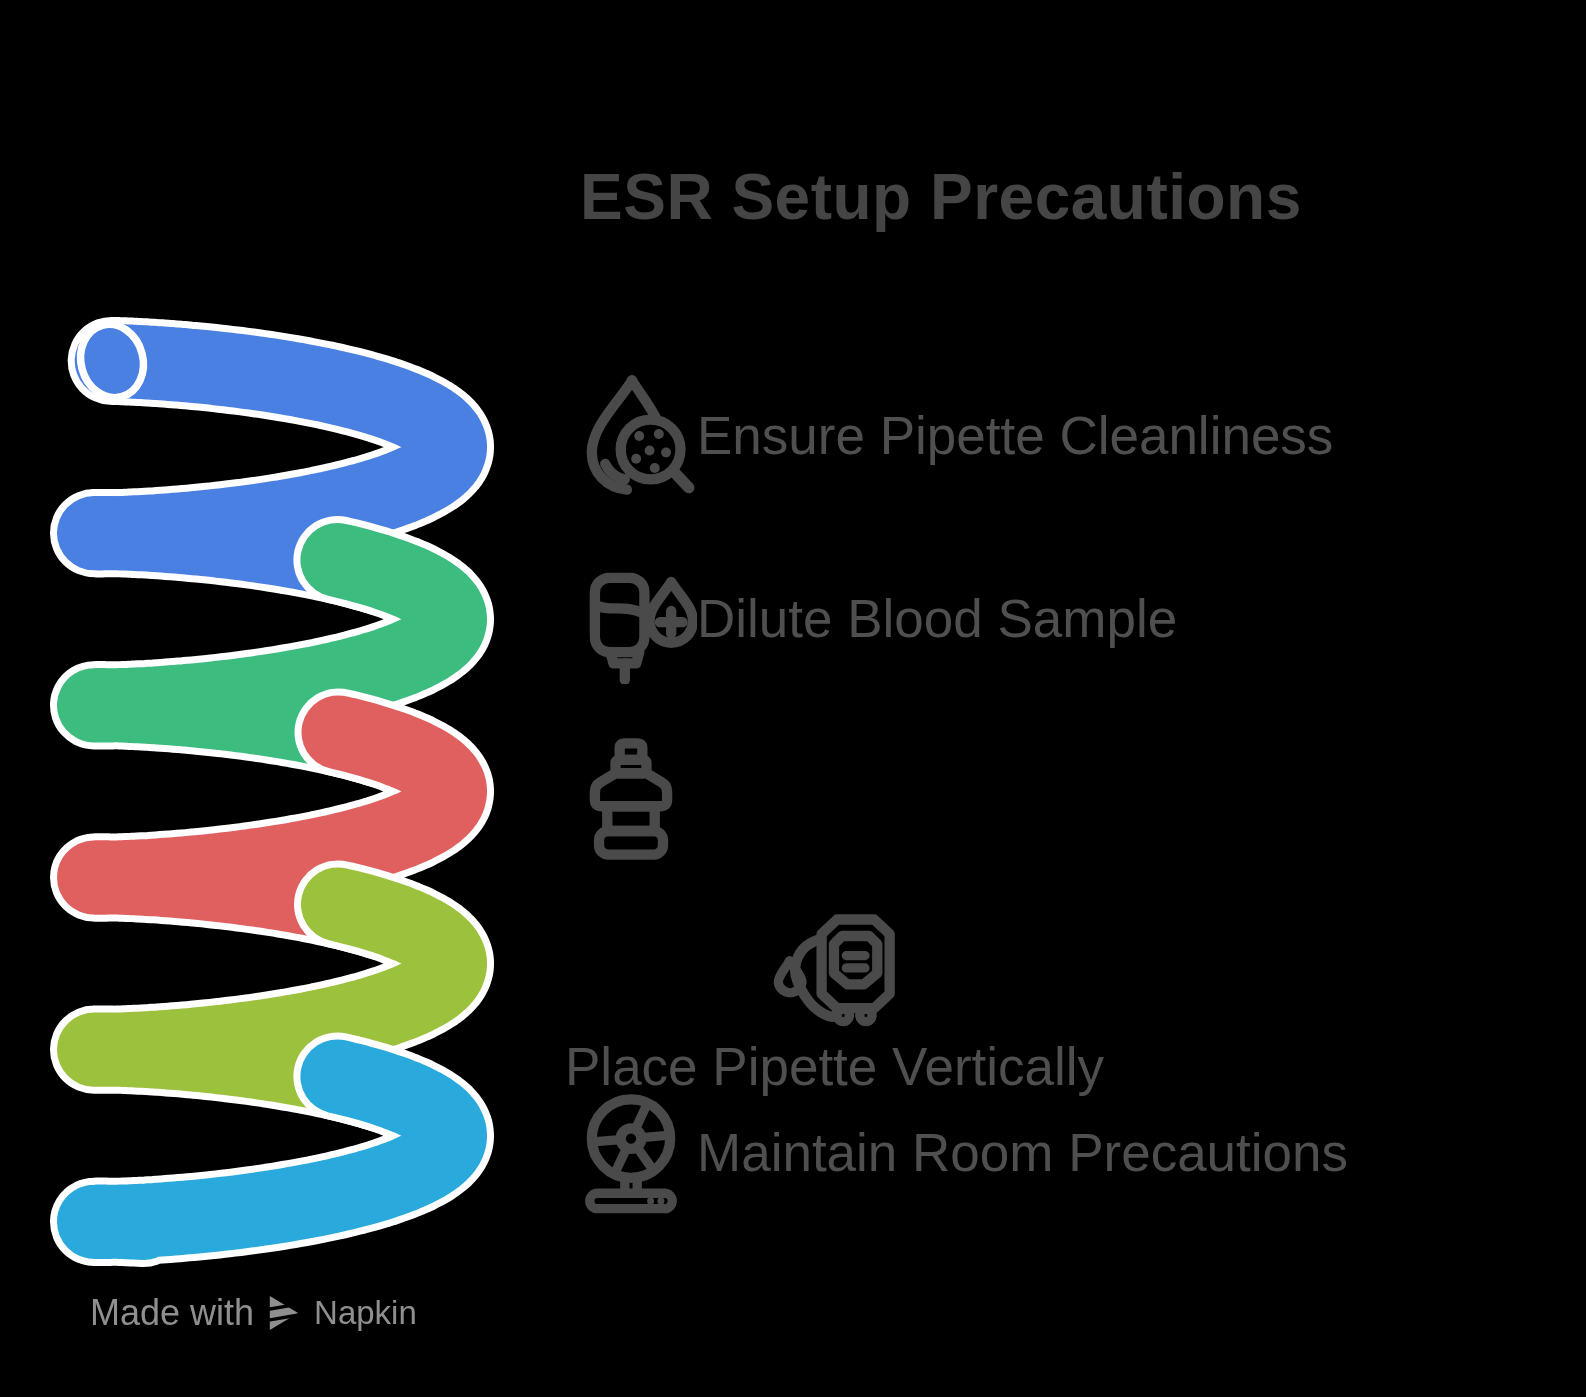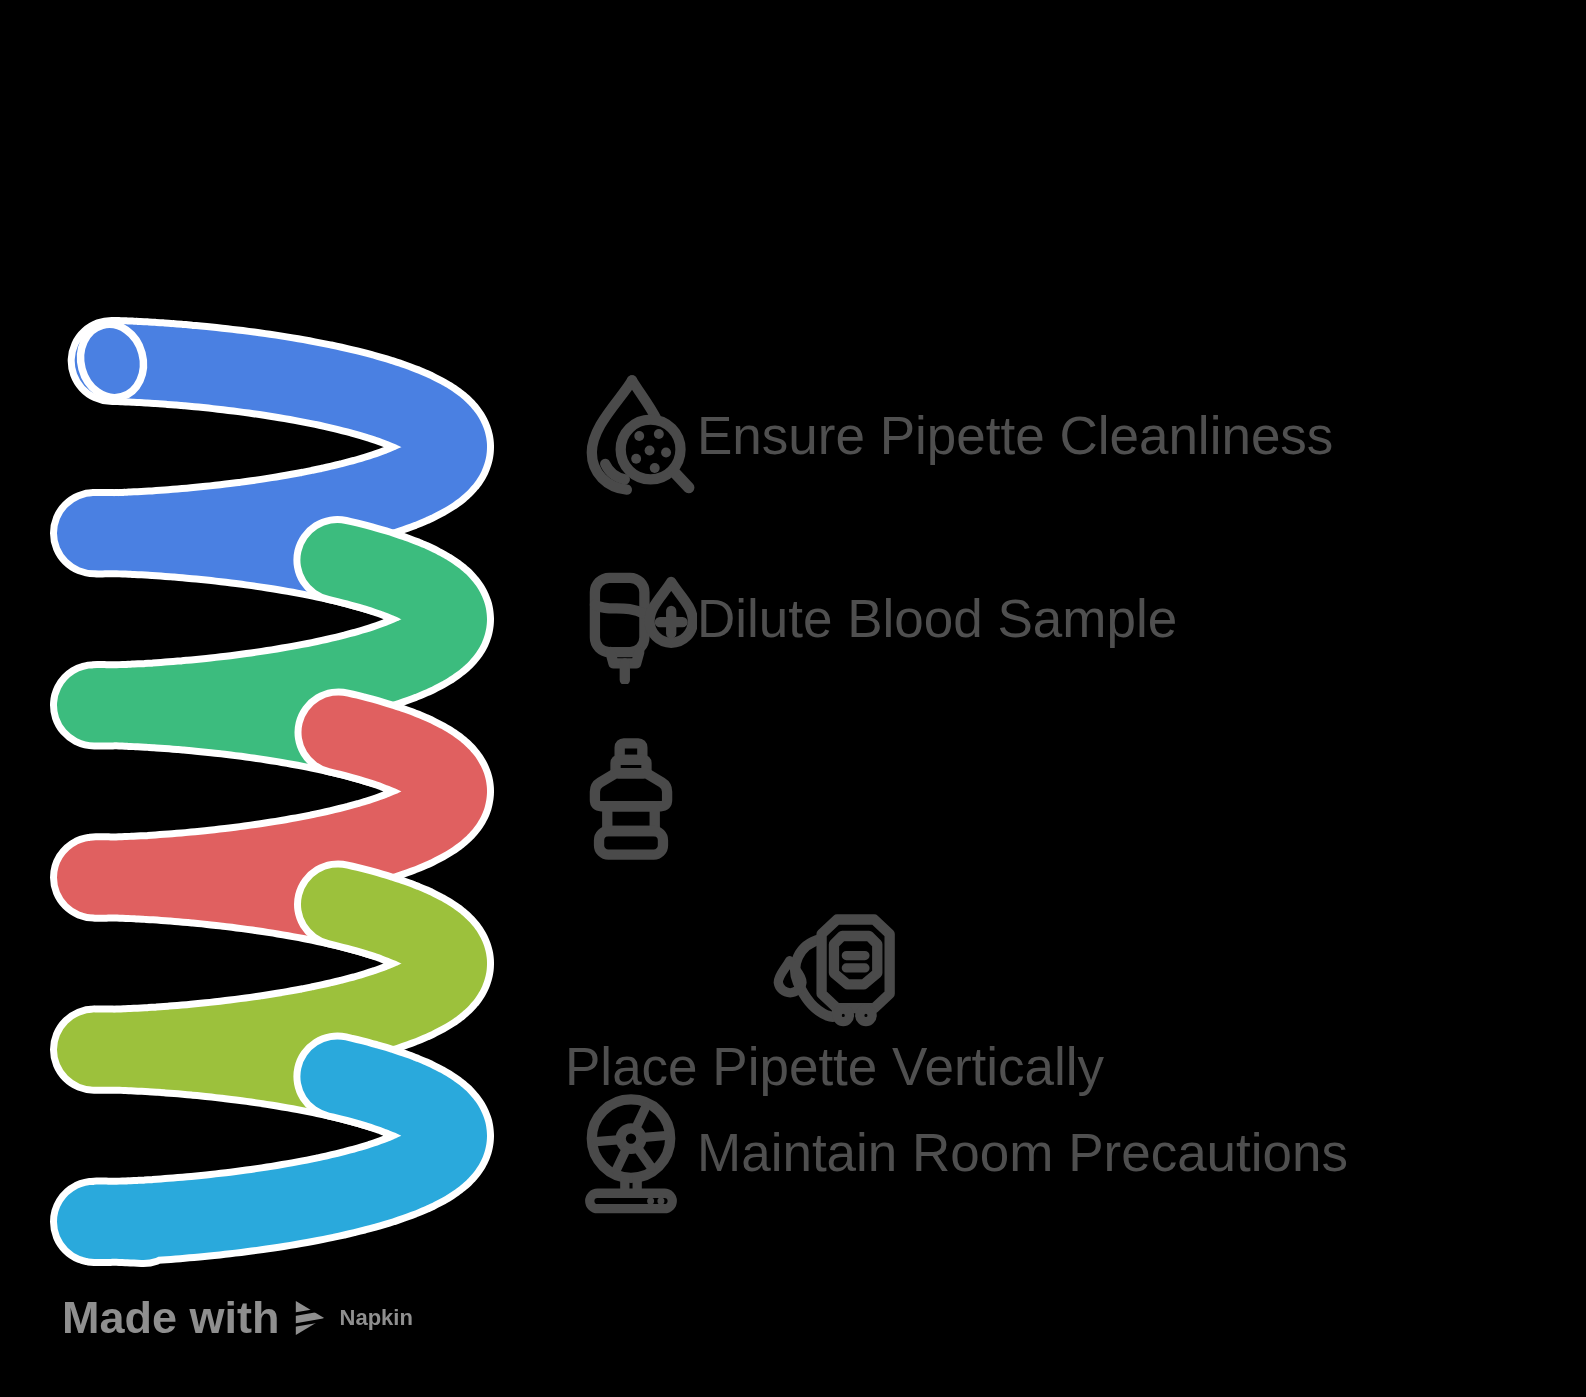--- a/index.html
+++ b/index.html
@@ -29,22 +29,22 @@
   .row-label{
     font-size:53px;font-weight:400;
     color:var(--label,#4F4F4F);
     white-space:nowrap;
   }
   .footer{
     position:absolute;left:62px;top:1292px;
     display:flex;align-items:center;gap:13px;
     color:var(--footer,#8F8F8F);
   }
-  .footer .made-with{font-size:45px;font-weight:700;}
-  .footer .brand{font-size:22px;font-weight:700;}
+  .footer .made-with{font-size:36px;font-weight:400;margin-left:28px;}
+  .footer .brand{font-size:33px;font-weight:400;}
   .footer .logo{width:34px;height:38px;}
 </style>
 </head>
 <body>
 
 <div class="canvas">
 
   <svg id="spiral-svg" width="1586" height="1397" viewBox="0 0 1586 1397" aria-hidden="true">
       <polyline points="111.7,360.9 114.1,361.0 116.7,361.1 119.3,361.1 122.1,361.2 125.1,361.3 128.2,361.5 131.4,361.6 134.7,361.8 138.2,361.9 141.8,362.1 145.5,362.3 149.3,362.6 153.2,362.8 157.2,363.1 161.4,363.3 165.6,363.6 169.9,364.0 174.3,364.3 178.8,364.7 183.4,365.0 188.1,365.5 192.9,365.9 197.7,366.3 202.6,366.8 207.5,367.3 212.5,367.8 217.6,368.4 222.7,369.0 227.8,369.6 233.0,370.2 238.2,370.8 243.5,371.5 248.8,372.2 254.1,372.9 259.4,373.7 264.7,374.4 270.1,375.2 275.4,376.1 280.8,376.9 286.1,377.8 291.4,378.7 296.7,379.6 302.0,380.6 307.2,381.6 312.4,382.6 317.6,383.6 322.8,384.6 327.9,385.7 332.9,386.8 337.9,388.0 342.8,389.1 347.7,390.3 352.5,391.5 357.2,392.7 361.9,393.9 366.4,395.2 370.9,396.5 375.3,397.8 379.6,399.1 383.8,400.5 387.9,401.8 391.9,403.2 395.8,404.6 399.6,406.1 403.3,407.5 406.8,409.0 410.2,410.4 413.5,411.9 416.7,413.5 419.7,415.0 422.7,416.5 425.4,418.1 428.1,419.6 430.6,421.2 432.9,422.8 435.1,424.4 437.2,426.0 439.1,427.6 440.9,429.3 442.5,430.9 443.9,432.5 445.2,434.2 446.4,435.8 447.4,437.5 448.2,439.2 448.9,440.8 449.4,442.5 449.8,444.2 450.0,445.9 450.0,447.5 449.9,449.2 449.6,450.9 449.1,452.6 448.5,454.2 447.8,455.9 446.9,457.6 445.8,459.2 444.5,460.9 443.1,462.5 441.6,464.2 439.9,465.8 438.1,467.4 436.1,469.1 433.9,470.7 431.6,472.3 429.2,473.8 426.6,475.4 423.9,477.0 421.0,478.5 418.1,480.0 414.9,481.6 411.7,483.1 408.3,484.5 404.8,486.0 401.2,487.5 397.5,488.9 393.6,490.3 389.7,491.7 385.6,493.1 381.5,494.4 377.2,495.8 372.9,497.1 368.4,498.4 363.9,499.7 359.3,500.9 354.6,502.1 349.8,503.4 345.0,504.5 340.1,505.7 335.1,506.8 330.1,508.0 325.0,509.0 319.9,510.1 314.7,511.1 309.5,512.2 304.3,513.1 299.0,514.1 293.7,515.1 288.4,516.0 283.1,516.9 277.8,517.7 272.4,518.6 267.1,519.4 261.8,520.2 256.4,520.9 251.1,521.6 245.8,522.4 240.6,523.0 235.3,523.7 230.1,524.3 224.9,524.9 219.8,525.5 214.7,526.1 209.7,526.6 204.7,527.1 199.8,527.6 195.0,528.1 190.2,528.5 185.5,528.9 180.8,529.3 176.3,529.7 171.8,530.1 167.5,530.4 163.2,530.7 159.0,531.0 154.9,531.3 151.0,531.5 147.1,531.7 143.4,531.9 139.7,532.1 136.2,532.3 132.8,532.5 129.6,532.6 126.4,532.8 123.4,532.9 120.5,533.0 117.8,533.1 115.2,533.1 112.8,533.2 110.4,533.3 108.3,533.3 106.3,533.3 104.4,533.3 102.7,533.4 101.1,533.4 99.7,533.4 98.4,533.4 97.3,533.3 96.4,533.3 95.6,533.3 94.9,533.3 94.5,533.2 94.2,533.2 94.0,533.2 94.0,533.1 94.2,533.1 94.5,533.1 95.0,533.0 95.7,533.0 96.5,533.0 97.4,533.0 98.6,533.0 99.8,533.0 101.3,533.0 102.9,533.0 104.6,533.0 106.5,533.0 108.5,533.0 110.7,533.1 113.0,533.1 115.5,533.2 118.1,533.3 120.9,533.4 123.8,533.5 126.8,533.6 130.0,533.7 133.2,533.9 136.6,534.0 140.2,534.2 143.8,534.4 147.6,534.6 151.5,534.8 155.4,535.1 159.5,535.4 163.7,535.7 168.0,536.0 172.4,536.3 176.8,536.7 181.4,537.0 186.0,537.4 190.8,537.9 195.5,538.3 200.4,538.8 205.3,539.3 210.3,539.8 215.3,540.3 220.4,540.9 225.6,541.5 230.7,542.1 235.9,542.7 241.2,543.4 246.5,544.0 251.8,544.8 257.1,545.5 262.4,546.3 267.7,547.1 273.1,547.9 278.4,548.7 283.7,549.6 289.1,550.5 294.4,551.4 299.7,552.3 304.9,553.3 310.2,554.3 315.4,555.3 320.5,556.3 325.6,557.4 330.7,558.5 335.7,559.6 340.7,560.8 345.6,561.9 350.4,563.1 355.1,564.3 359.8,565.5 364.4,566.8 369.0,568.1 373.4,569.4 377.7,570.7 382.0,572.0" fill="none" stroke="#FFFFFF" stroke-width="88" stroke-linecap="round" stroke-linejoin="round"></polyline>
       <polyline points="111.7,360.9 114.1,361.0 116.7,361.1 119.3,361.1 122.1,361.2 125.1,361.3 128.2,361.5 131.4,361.6 134.7,361.8 138.2,361.9 141.8,362.1 145.5,362.3 149.3,362.6 153.2,362.8 157.2,363.1 161.4,363.3 165.6,363.6 169.9,364.0 174.3,364.3 178.8,364.7 183.4,365.0 188.1,365.5 192.9,365.9 197.7,366.3 202.6,366.8 207.5,367.3 212.5,367.8 217.6,368.4 222.7,369.0 227.8,369.6 233.0,370.2 238.2,370.8 243.5,371.5 248.8,372.2 254.1,372.9 259.4,373.7 264.7,374.4 270.1,375.2 275.4,376.1 280.8,376.9 286.1,377.8 291.4,378.7 296.7,379.6 302.0,380.6 307.2,381.6 312.4,382.6 317.6,383.6 322.8,384.6 327.9,385.7 332.9,386.8 337.9,388.0 342.8,389.1 347.7,390.3 352.5,391.5 357.2,392.7 361.9,393.9 366.4,395.2 370.9,396.5 375.3,397.8 379.6,399.1 383.8,400.5 387.9,401.8 391.9,403.2 395.8,404.6 399.6,406.1 403.3,407.5 406.8,409.0 410.2,410.4 413.5,411.9 416.7,413.5 419.7,415.0 422.7,416.5 425.4,418.1 428.1,419.6 430.6,421.2 432.9,422.8 435.1,424.4 437.2,426.0 439.1,427.6 440.9,429.3 442.5,430.9 443.9,432.5 445.2,434.2 446.4,435.8 447.4,437.5 448.2,439.2 448.9,440.8 449.4,442.5 449.8,444.2 450.0,445.9 450.0,447.5 449.9,449.2 449.6,450.9 449.1,452.6 448.5,454.2 447.8,455.9 446.9,457.6 445.8,459.2 444.5,460.9 443.1,462.5 441.6,464.2 439.9,465.8 438.1,467.4 436.1,469.1 433.9,470.7 431.6,472.3 429.2,473.8 426.6,475.4 423.9,477.0 421.0,478.5 418.1,480.0 414.9,481.6 411.7,483.1 408.3,484.5 404.8,486.0 401.2,487.5 397.5,488.9 393.6,490.3 389.7,491.7 385.6,493.1 381.5,494.4 377.2,495.8 372.9,497.1 368.4,498.4 363.9,499.7 359.3,500.9 354.6,502.1 349.8,503.4 345.0,504.5 340.1,505.7 335.1,506.8 330.1,508.0 325.0,509.0 319.9,510.1 314.7,511.1 309.5,512.2 304.3,513.1 299.0,514.1 293.7,515.1 288.4,516.0 283.1,516.9 277.8,517.7 272.4,518.6 267.1,519.4 261.8,520.2 256.4,520.9 251.1,521.6 245.8,522.4 240.6,523.0 235.3,523.7 230.1,524.3 224.9,524.9 219.8,525.5 214.7,526.1 209.7,526.6 204.7,527.1 199.8,527.6 195.0,528.1 190.2,528.5 185.5,528.9 180.8,529.3 176.3,529.7 171.8,530.1 167.5,530.4 163.2,530.7 159.0,531.0 154.9,531.3 151.0,531.5 147.1,531.7 143.4,531.9 139.7,532.1 136.2,532.3 132.8,532.5 129.6,532.6 126.4,532.8 123.4,532.9 120.5,533.0 117.8,533.1 115.2,533.1 112.8,533.2 110.4,533.3 108.3,533.3 106.3,533.3 104.4,533.3 102.7,533.4 101.1,533.4 99.7,533.4 98.4,533.4 97.3,533.3 96.4,533.3 95.6,533.3 94.9,533.3 94.5,533.2 94.2,533.2 94.0,533.2 94.0,533.1 94.2,533.1 94.5,533.1 95.0,533.0 95.7,533.0 96.5,533.0 97.4,533.0 98.6,533.0 99.8,533.0 101.3,533.0 102.9,533.0 104.6,533.0 106.5,533.0 108.5,533.0 110.7,533.1 113.0,533.1 115.5,533.2 118.1,533.3 120.9,533.4 123.8,533.5 126.8,533.6 130.0,533.7 133.2,533.9 136.6,534.0 140.2,534.2 143.8,534.4 147.6,534.6 151.5,534.8 155.4,535.1 159.5,535.4 163.7,535.7 168.0,536.0 172.4,536.3 176.8,536.7 181.4,537.0 186.0,537.4 190.8,537.9 195.5,538.3 200.4,538.8 205.3,539.3 210.3,539.8 215.3,540.3 220.4,540.9 225.6,541.5 230.7,542.1 235.9,542.7 241.2,543.4 246.5,544.0 251.8,544.8 257.1,545.5 262.4,546.3 267.7,547.1 273.1,547.9 278.4,548.7 283.7,549.6 289.1,550.5 294.4,551.4 299.7,552.3 304.9,553.3 310.2,554.3 315.4,555.3 320.5,556.3 325.6,557.4 330.7,558.5 335.7,559.6 340.7,560.8 345.6,561.9 350.4,563.1 355.1,564.3 359.8,565.5 364.4,566.8 369.0,568.1 373.4,569.4 377.7,570.7 382.0,572.0" fill="none" stroke="#4A80E2" stroke-width="74" stroke-linecap="round" stroke-linejoin="round"></polyline>
@@ -52,20 +52,21 @@
       <polyline points="337.4,560.0 342.3,561.1 347.2,562.3 352.0,563.5 356.7,564.7 361.4,566.0 365.9,567.2 370.4,568.5 374.8,569.8 379.2,571.1 383.4,572.5 387.5,573.9 391.5,575.2 395.4,576.6 399.2,578.1 402.9,579.5 406.4,581.0 409.9,582.4 413.2,583.9 416.4,585.4 419.4,587.0 422.4,588.5 425.1,590.1 427.8,591.6 430.3,593.2 432.7,594.8 434.9,596.4 437.0,598.0 438.9,599.6 440.7,601.2 442.3,602.9 443.8,604.5 445.1,606.2 446.3,607.8 447.3,609.5 448.1,611.2 448.8,612.8 449.4,614.5 449.7,616.2 449.9,617.9 450.0,619.5 449.9,621.2 449.6,622.9 449.2,624.6 448.6,626.2 447.9,627.9 447.0,629.6 445.9,631.2 444.7,632.9 443.3,634.5 441.8,636.2 440.1,637.8 438.3,639.4 436.3,641.0 434.1,642.6 431.9,644.2 429.5,645.8 426.9,647.4 424.2,649.0 421.4,650.5 418.4,652.0 415.3,653.6 412.0,655.1 408.7,656.5 405.2,658.0 401.6,659.5 397.9,660.9 394.1,662.3 390.1,663.7 386.1,665.1 381.9,666.5 377.7,667.8 373.3,669.1 368.9,670.4 364.4,671.7 359.8,672.9 355.1,674.2 350.3,675.4 345.5,676.6 340.6,677.7 335.6,678.9 330.6,680.0 325.5,681.1 320.4,682.2 315.3,683.2 310.1,684.2 304.8,685.2 299.6,686.2 294.3,687.1 289.0,688.0 283.7,688.9 278.3,689.8 273.0,690.6 267.7,691.4 262.3,692.2 257.0,693.0 251.7,693.7 246.4,694.4 241.1,695.1 235.9,695.8 230.7,696.4 225.5,697.0 220.3,697.6 215.3,698.2 210.2,698.7 205.2,699.2 200.3,699.7 195.5,700.2 190.7,700.6 186.0,701.1 181.3,701.4 176.8,701.8 172.3,702.2 167.9,702.5 163.7,702.8 159.5,703.1 155.4,703.4 151.4,703.6 147.5,703.9 143.8,704.1 140.1,704.3 136.6,704.5 133.2,704.6 129.9,704.8 126.8,704.9 123.7,705.0 120.8,705.1 118.1,705.2 115.5,705.3 113.0,705.4 110.7,705.4 108.5,705.4 106.5,705.5 104.6,705.5 102.8,705.5 101.2,705.5 99.8,705.5 98.5,705.5 97.4,705.5 96.5,705.5 95.7,705.5 95.0,705.4 94.5,705.4 94.2,705.4 94.0,705.3 94.0,705.3 94.2,705.3 94.5,705.2 95.0,705.2 95.6,705.2 96.4,705.2 97.3,705.1 98.4,705.1 99.7,705.1 101.1,705.1 102.7,705.1 104.4,705.1 106.3,705.2 108.3,705.2 110.5,705.2 112.8,705.3 115.2,705.3 117.9,705.4 120.6,705.5 123.5,705.6 126.5,705.7 129.6,705.9 132.9,706.0 136.3,706.2 139.8,706.3 143.4,706.5 147.2,706.7 151.0,707.0 155.0,707.2 159.1,707.5 163.3,707.8 167.5,708.1 171.9,708.4 176.4,708.8 180.9,709.2 185.5,709.5 190.3,710.0 195.0,710.4 199.9,710.9 204.8,711.4 209.8,711.9 214.8,712.4 219.9,713.0 225.0,713.5 230.2,714.2 235.4,714.8 240.6,715.5 245.9,716.1 251.2,716.8 256.5,717.6 261.8,718.3 267.2,719.1 272.5,719.9 277.8,720.8 283.2,721.6 288.5,722.5 293.8,723.4 299.1,724.4 304.4,725.3 309.6,726.3 314.8,727.3 320.0,728.4 325.1,729.5 330.2,730.5 335.2,731.7 340.1,732.8 345.0,734.0 349.9,735.1 354.6,736.3 359.3,737.6 363.9,738.8 368.5,740.1 372.9,741.4 377.3,742.7 381.5,744.1" fill="none" stroke="#3CBC7E" stroke-width="74" stroke-linecap="round" stroke-linejoin="round"></polyline>
       <polyline points="338.5,732.4 343.4,733.6 348.3,734.7 353.1,735.9 357.8,737.2 362.4,738.4 367.0,739.7 371.5,741.0 375.8,742.3 380.1,743.6 384.3,745.0 388.4,746.3 392.4,747.7 396.3,749.1 400.0,750.6 403.7,752.0 407.2,753.5 410.6,754.9 413.9,756.4 417.1,758.0 420.1,759.5 423.0,761.0 425.8,762.6 428.4,764.1 430.9,765.7 433.2,767.3 435.4,768.9 437.4,770.5 439.3,772.1 441.1,773.8 442.7,775.4 444.1,777.1 445.4,778.7 446.5,780.4 447.5,782.0 448.3,783.7 449.0,785.4 449.5,787.0 449.8,788.7 450.0,790.4 450.0,792.1 449.8,793.7 449.5,795.4 449.1,797.1 448.5,798.8 447.7,800.4 446.7,802.1 445.6,803.8 444.4,805.4 443.0,807.1 441.4,808.7 439.7,810.3 437.8,812.0 435.8,813.6 433.6,815.2 431.3,816.8 428.9,818.3 426.3,819.9 423.6,821.5 420.7,823.0 417.7,824.5 414.6,826.1 411.3,827.6 407.9,829.0 404.4,830.5 400.8,832.0 397.0,833.4 393.2,834.8 389.2,836.2 385.1,837.6 381.0,838.9 376.7,840.3 372.3,841.6 367.9,842.9 363.3,844.1 358.7,845.4 354.0,846.6 349.2,847.8 344.4,849.0 339.5,850.2 334.5,851.3 329.5,852.4 324.4,853.5 319.3,854.6 314.1,855.6 308.9,856.6 303.7,857.6 298.4,858.5 293.1,859.5 287.8,860.4 282.5,861.3 277.1,862.1 271.8,863.0 266.4,863.8 261.1,864.6 255.8,865.3 250.5,866.1 245.2,866.8 239.9,867.4 234.7,868.1 229.5,868.7 224.3,869.3 219.2,869.9 214.1,870.5 209.1,871.0 204.1,871.5 199.2,872.0 194.4,872.4 189.6,872.9 184.9,873.3 180.3,873.7 175.8,874.1 171.3,874.4 167.0,874.7 162.7,875.0 158.5,875.3 154.5,875.6 150.5,875.9 146.7,876.1 142.9,876.3 139.3,876.5 135.8,876.7 132.4,876.8 129.2,877.0 126.1,877.1 123.1,877.2 120.2,877.3 117.5,877.4 114.9,877.5 112.5,877.5 110.2,877.6 108.0,877.6 106.0,877.6 104.2,877.7 102.5,877.7 100.9,877.7 99.5,877.7 98.3,877.7 97.2,877.7 96.3,877.6 95.5,877.6 94.9,877.6 94.4,877.6 94.1,877.5 94.0,877.5 94.0,877.5 94.2,877.4 94.6,877.4 95.1,877.4 95.8,877.3 96.6,877.3 97.6,877.3 98.7,877.3 100.0,877.3 101.5,877.3 103.1,877.3 104.8,877.3 106.7,877.3 108.8,877.4 111.0,877.4 113.3,877.4 115.8,877.5 118.5,877.6 121.2,877.7 124.1,877.8 127.2,877.9 130.3,878.0 133.6,878.2 137.1,878.4 140.6,878.5 144.3,878.7 148.0,879.0 151.9,879.2 155.9,879.4 160.0,879.7 164.2,880.0 168.5,880.3 172.9,880.7 177.4,881.0 182.0,881.4 186.6,881.8 191.3,882.2 196.1,882.7 201.0,883.1 205.9,883.6 210.9,884.1 215.9,884.7 221.0,885.3 226.2,885.8 231.4,886.5 236.6,887.1 241.8,887.8 247.1,888.5 252.4,889.2 257.7,889.9 263.0,890.7 268.4,891.5 273.7,892.3 279.1,893.1 284.4,894.0 289.7,894.9 295.0,895.8 300.3,896.8 305.6,897.7 310.8,898.7 316.0,899.7 321.1,900.8 326.2,901.9 331.3,903.0 336.3,904.1 341.3,905.2 346.1,906.4 351.0,907.6 355.7,908.8 360.4,910.0 365.0,911.3 369.5,912.6 373.9,913.9 378.3,915.2 382.5,916.5" fill="none" stroke="#FFFFFF" stroke-width="88" stroke-linecap="round" stroke-linejoin="round"></polyline>
       <polyline points="338.5,732.4 343.4,733.6 348.3,734.7 353.1,735.9 357.8,737.2 362.4,738.4 367.0,739.7 371.5,741.0 375.8,742.3 380.1,743.6 384.3,745.0 388.4,746.3 392.4,747.7 396.3,749.1 400.0,750.6 403.7,752.0 407.2,753.5 410.6,754.9 413.9,756.4 417.1,758.0 420.1,759.5 423.0,761.0 425.8,762.6 428.4,764.1 430.9,765.7 433.2,767.3 435.4,768.9 437.4,770.5 439.3,772.1 441.1,773.8 442.7,775.4 444.1,777.1 445.4,778.7 446.5,780.4 447.5,782.0 448.3,783.7 449.0,785.4 449.5,787.0 449.8,788.7 450.0,790.4 450.0,792.1 449.8,793.7 449.5,795.4 449.1,797.1 448.5,798.8 447.7,800.4 446.7,802.1 445.6,803.8 444.4,805.4 443.0,807.1 441.4,808.7 439.7,810.3 437.8,812.0 435.8,813.6 433.6,815.2 431.3,816.8 428.9,818.3 426.3,819.9 423.6,821.5 420.7,823.0 417.7,824.5 414.6,826.1 411.3,827.6 407.9,829.0 404.4,830.5 400.8,832.0 397.0,833.4 393.2,834.8 389.2,836.2 385.1,837.6 381.0,838.9 376.7,840.3 372.3,841.6 367.9,842.9 363.3,844.1 358.7,845.4 354.0,846.6 349.2,847.8 344.4,849.0 339.5,850.2 334.5,851.3 329.5,852.4 324.4,853.5 319.3,854.6 314.1,855.6 308.9,856.6 303.7,857.6 298.4,858.5 293.1,859.5 287.8,860.4 282.5,861.3 277.1,862.1 271.8,863.0 266.4,863.8 261.1,864.6 255.8,865.3 250.5,866.1 245.2,866.8 239.9,867.4 234.7,868.1 229.5,868.7 224.3,869.3 219.2,869.9 214.1,870.5 209.1,871.0 204.1,871.5 199.2,872.0 194.4,872.4 189.6,872.9 184.9,873.3 180.3,873.7 175.8,874.1 171.3,874.4 167.0,874.7 162.7,875.0 158.5,875.3 154.5,875.6 150.5,875.9 146.7,876.1 142.9,876.3 139.3,876.5 135.8,876.7 132.4,876.8 129.2,877.0 126.1,877.1 123.1,877.2 120.2,877.3 117.5,877.4 114.9,877.5 112.5,877.5 110.2,877.6 108.0,877.6 106.0,877.6 104.2,877.7 102.5,877.7 100.9,877.7 99.5,877.7 98.3,877.7 97.2,877.7 96.3,877.6 95.5,877.6 94.9,877.6 94.4,877.6 94.1,877.5 94.0,877.5 94.0,877.5 94.2,877.4 94.6,877.4 95.1,877.4 95.8,877.3 96.6,877.3 97.6,877.3 98.7,877.3 100.0,877.3 101.5,877.3 103.1,877.3 104.8,877.3 106.7,877.3 108.8,877.4 111.0,877.4 113.3,877.4 115.8,877.5 118.5,877.6 121.2,877.7 124.1,877.8 127.2,877.9 130.3,878.0 133.6,878.2 137.1,878.4 140.6,878.5 144.3,878.7 148.0,879.0 151.9,879.2 155.9,879.4 160.0,879.7 164.2,880.0 168.5,880.3 172.9,880.7 177.4,881.0 182.0,881.4 186.6,881.8 191.3,882.2 196.1,882.7 201.0,883.1 205.9,883.6 210.9,884.1 215.9,884.7 221.0,885.3 226.2,885.8 231.4,886.5 236.6,887.1 241.8,887.8 247.1,888.5 252.4,889.2 257.7,889.9 263.0,890.7 268.4,891.5 273.7,892.3 279.1,893.1 284.4,894.0 289.7,894.9 295.0,895.8 300.3,896.8 305.6,897.7 310.8,898.7 316.0,899.7 321.1,900.8 326.2,901.9 331.3,903.0 336.3,904.1 341.3,905.2 346.1,906.4 351.0,907.6 355.7,908.8 360.4,910.0 365.0,911.3 369.5,912.6 373.9,913.9 378.3,915.2 382.5,916.5" fill="none" stroke="#E06060" stroke-width="74" stroke-linecap="round" stroke-linejoin="round"></polyline>
       <polyline points="338.0,904.4 342.9,905.6 347.8,906.8 352.6,908.0 357.3,909.2 361.9,910.4 366.5,911.7 371.0,913.0 375.4,914.3 379.7,915.6 383.9,917.0 388.0,918.3 392.0,919.7 395.9,921.1 399.6,922.6 403.3,924.0 406.9,925.5 410.3,926.9 413.6,928.4 416.8,930.0 419.8,931.5 422.7,933.0 425.5,934.6 428.1,936.1 430.6,937.7 433.0,939.3 435.2,940.9 437.2,942.5 439.1,944.1 440.9,945.8 442.5,947.4 444.0,949.0 445.3,950.7 446.4,952.4 447.4,954.0 448.2,955.7 448.9,957.4 449.4,959.0 449.8,960.7 450.0,962.4 450.0,964.1 449.9,965.7 449.6,967.4 449.1,969.1 448.5,970.8 447.8,972.4 446.8,974.1 445.8,975.7 444.5,977.4 443.1,979.0 441.6,980.7 439.9,982.3 438.0,983.9 436.0,985.6 433.9,987.2 431.6,988.8 429.2,990.3 426.6,991.9 423.9,993.5 421.0,995.0 418.0,996.5 414.9,998.1 411.6,999.6 408.3,1001.0 404.8,1002.5 401.2,1004.0 397.4,1005.4 393.6,1006.8 389.6,1008.2 385.6,1009.6 381.4,1010.9 377.1,1012.3 372.8,1013.6 368.3,1014.9 363.8,1016.2 359.2,1017.4 354.5,1018.6 349.7,1019.9 344.9,1021.0 340.0,1022.2 335.0,1023.3 330.0,1024.4 324.9,1025.5 319.8,1026.6 314.6,1027.6 309.4,1028.7 304.2,1029.6 298.9,1030.6 293.7,1031.5 288.3,1032.5 283.0,1033.3 277.7,1034.2 272.3,1035.0 267.0,1035.9 261.7,1036.6 256.3,1037.4 251.0,1038.1 245.7,1038.8 240.5,1039.5 235.2,1040.2 230.0,1040.8 224.9,1041.4 219.7,1042.0 214.6,1042.6 209.6,1043.1 204.6,1043.6 199.7,1044.1 194.9,1044.6 190.1,1045.0 185.4,1045.4 180.8,1045.8 176.2,1046.2 171.8,1046.5 167.4,1046.9 163.1,1047.2 159.0,1047.5 154.9,1047.7 150.9,1048.0 147.1,1048.2 143.3,1048.4 139.7,1048.6 136.2,1048.8 132.8,1049.0 129.5,1049.1 126.4,1049.2 123.4,1049.4 120.5,1049.5 117.8,1049.5 115.2,1049.6 112.7,1049.7 110.4,1049.7 108.2,1049.8 106.2,1049.8 104.4,1049.8 102.6,1049.8 101.1,1049.8 99.7,1049.8 98.4,1049.8 97.3,1049.8 96.4,1049.8 95.6,1049.8 94.9,1049.7 94.5,1049.7 94.2,1049.7 94.0,1049.7 94.0,1049.6 94.2,1049.6 94.5,1049.6 95.0,1049.5 95.7,1049.5 96.5,1049.5 97.5,1049.5 98.6,1049.4 99.9,1049.4 101.3,1049.4 102.9,1049.4 104.6,1049.5 106.5,1049.5 108.6,1049.5 110.7,1049.5 113.1,1049.6 115.6,1049.7 118.2,1049.7 120.9,1049.8 123.8,1049.9 126.8,1050.1 130.0,1050.2 133.3,1050.3 136.7,1050.5 140.2,1050.7 143.9,1050.9 147.6,1051.1 151.5,1051.3 155.5,1051.6 159.6,1051.9 163.8,1052.1 168.1,1052.5 172.4,1052.8 176.9,1053.1 181.5,1053.5 186.1,1053.9 190.8,1054.3 195.6,1054.8 200.5,1055.2 205.4,1055.7 210.4,1056.3 215.4,1056.8 220.5,1057.4 225.6,1057.9 230.8,1058.6 236.0,1059.2 241.3,1059.9 246.5,1060.5 251.8,1061.2 257.1,1062.0 262.5,1062.8 267.8,1063.5 273.2,1064.4 278.5,1065.2 283.8,1066.1 289.1,1067.0 294.5,1067.9 299.7,1068.8 305.0,1069.8 310.2,1070.8 315.4,1071.8 320.6,1072.8 325.7,1073.9 330.8,1075.0 335.8,1076.1 340.7,1077.3 345.6,1078.4 350.5,1079.6 355.2,1080.8 359.9,1082.0 364.5,1083.3 369.0,1084.6 373.5,1085.9 377.8,1087.2 382.0,1088.5" fill="none" stroke="#FFFFFF" stroke-width="88" stroke-linecap="round" stroke-linejoin="round"></polyline>
       <polyline points="338.0,904.4 342.9,905.6 347.8,906.8 352.6,908.0 357.3,909.2 361.9,910.4 366.5,911.7 371.0,913.0 375.4,914.3 379.7,915.6 383.9,917.0 388.0,918.3 392.0,919.7 395.9,921.1 399.6,922.6 403.3,924.0 406.9,925.5 410.3,926.9 413.6,928.4 416.8,930.0 419.8,931.5 422.7,933.0 425.5,934.6 428.1,936.1 430.6,937.7 433.0,939.3 435.2,940.9 437.2,942.5 439.1,944.1 440.9,945.8 442.5,947.4 444.0,949.0 445.3,950.7 446.4,952.4 447.4,954.0 448.2,955.7 448.9,957.4 449.4,959.0 449.8,960.7 450.0,962.4 450.0,964.1 449.9,965.7 449.6,967.4 449.1,969.1 448.5,970.8 447.8,972.4 446.8,974.1 445.8,975.7 444.5,977.4 443.1,979.0 441.6,980.7 439.9,982.3 438.0,983.9 436.0,985.6 433.9,987.2 431.6,988.8 429.2,990.3 426.6,991.9 423.9,993.5 421.0,995.0 418.0,996.5 414.9,998.1 411.6,999.6 408.3,1001.0 404.8,1002.5 401.2,1004.0 397.4,1005.4 393.6,1006.8 389.6,1008.2 385.6,1009.6 381.4,1010.9 377.1,1012.3 372.8,1013.6 368.3,1014.9 363.8,1016.2 359.2,1017.4 354.5,1018.6 349.7,1019.9 344.9,1021.0 340.0,1022.2 335.0,1023.3 330.0,1024.4 324.9,1025.5 319.8,1026.6 314.6,1027.6 309.4,1028.7 304.2,1029.6 298.9,1030.6 293.7,1031.5 288.3,1032.5 283.0,1033.3 277.7,1034.2 272.3,1035.0 267.0,1035.9 261.7,1036.6 256.3,1037.4 251.0,1038.1 245.7,1038.8 240.5,1039.5 235.2,1040.2 230.0,1040.8 224.9,1041.4 219.7,1042.0 214.6,1042.6 209.6,1043.1 204.6,1043.6 199.7,1044.1 194.9,1044.6 190.1,1045.0 185.4,1045.4 180.8,1045.8 176.2,1046.2 171.8,1046.5 167.4,1046.9 163.1,1047.2 159.0,1047.5 154.9,1047.7 150.9,1048.0 147.1,1048.2 143.3,1048.4 139.7,1048.6 136.2,1048.8 132.8,1049.0 129.5,1049.1 126.4,1049.2 123.4,1049.4 120.5,1049.5 117.8,1049.5 115.2,1049.6 112.7,1049.7 110.4,1049.7 108.2,1049.8 106.2,1049.8 104.4,1049.8 102.6,1049.8 101.1,1049.8 99.7,1049.8 98.4,1049.8 97.3,1049.8 96.4,1049.8 95.6,1049.8 94.9,1049.7 94.5,1049.7 94.2,1049.7 94.0,1049.7 94.0,1049.6 94.2,1049.6 94.5,1049.6 95.0,1049.5 95.7,1049.5 96.5,1049.5 97.5,1049.5 98.6,1049.4 99.9,1049.4 101.3,1049.4 102.9,1049.4 104.6,1049.5 106.5,1049.5 108.6,1049.5 110.7,1049.5 113.1,1049.6 115.6,1049.7 118.2,1049.7 120.9,1049.8 123.8,1049.9 126.8,1050.1 130.0,1050.2 133.3,1050.3 136.7,1050.5 140.2,1050.7 143.9,1050.9 147.6,1051.1 151.5,1051.3 155.5,1051.6 159.6,1051.9 163.8,1052.1 168.1,1052.5 172.4,1052.8 176.9,1053.1 181.5,1053.5 186.1,1053.9 190.8,1054.3 195.6,1054.8 200.5,1055.2 205.4,1055.7 210.4,1056.3 215.4,1056.8 220.5,1057.4 225.6,1057.9 230.8,1058.6 236.0,1059.2 241.3,1059.9 246.5,1060.5 251.8,1061.2 257.1,1062.0 262.5,1062.8 267.8,1063.5 273.2,1064.4 278.5,1065.2 283.8,1066.1 289.1,1067.0 294.5,1067.9 299.7,1068.8 305.0,1069.8 310.2,1070.8 315.4,1071.8 320.6,1072.8 325.7,1073.9 330.8,1075.0 335.8,1076.1 340.7,1077.3 345.6,1078.4 350.5,1079.6 355.2,1080.8 359.9,1082.0 364.5,1083.3 369.0,1084.6 373.5,1085.9 377.8,1087.2 382.0,1088.5" fill="none" stroke="#9CC13C" stroke-width="74" stroke-linecap="round" stroke-linejoin="round"></polyline>
       <polyline points="337.4,1076.5 342.4,1077.6 347.2,1078.8 352.1,1080.0 356.8,1081.2 361.4,1082.5 366.0,1083.7 370.5,1085.0 374.9,1086.3 379.2,1087.6 383.4,1089.0 387.5,1090.4 391.6,1091.7 395.5,1093.1 399.2,1094.6 402.9,1096.0 406.5,1097.5 409.9,1098.9 413.2,1100.4 416.4,1102.0 419.5,1103.5 422.4,1105.0 425.2,1106.6 427.8,1108.1 430.3,1109.7 432.7,1111.3 434.9,1112.9 437.0,1114.5 438.9,1116.1 440.7,1117.7 442.3,1119.4 443.8,1121.0 445.1,1122.7 446.3,1124.3 447.3,1126.0 448.1,1127.7 448.8,1129.3 449.4,1131.0 449.7,1132.7 449.9,1134.4 450.0,1136.0 449.9,1137.7 449.6,1139.4 449.2,1141.1 448.6,1142.7 447.8,1144.4 446.9,1146.1 445.9,1147.7 444.7,1149.4 443.3,1151.0 441.7,1152.7 440.1,1154.3 438.2,1155.9 436.2,1157.5 434.1,1159.1 431.8,1160.7 429.4,1162.3 426.9,1163.9 424.2,1165.5 421.3,1167.0 418.3,1168.5 415.2,1170.1 412.0,1171.6 408.6,1173.0 405.2,1174.5 401.6,1176.0 397.8,1177.4 394.0,1178.8 390.1,1180.2 386.0,1181.6 381.9,1183.0 377.6,1184.3 373.3,1185.6 368.8,1186.9 364.3,1188.2 359.7,1189.4 355.0,1190.7 350.2,1191.9 345.4,1193.1 340.5,1194.2 335.6,1195.4 330.5,1196.5 325.5,1197.6 320.4,1198.6 315.2,1199.7 310.0,1200.7 304.8,1201.7 299.5,1202.7 294.2,1203.6 288.9,1204.5 283.6,1205.4 278.3,1206.3 272.9,1207.1 267.6,1207.9 262.2,1208.7 256.9,1209.5 251.6,1210.2 246.3,1210.9 241.0,1211.6 235.8,1212.3 230.6,1212.9 225.4,1213.5 220.3,1214.1 215.2,1214.7 210.2,1215.2 205.2,1215.7 200.3,1216.2 195.4,1216.7 190.6,1217.1 185.9,1217.5 181.3,1217.9 176.7,1218.3 172.2,1218.7 167.9,1219.0 163.6,1219.3 159.4,1219.6 155.3,1219.9 151.3,1220.1 147.5,1220.4 143.7,1220.6 140.1,1220.8 136.5,1220.9 133.1,1221.1 129.9,1221.3 126.7,1221.4 123.7,1221.5 120.8,1221.6 118.1,1221.7 115.4,1221.8 113.0,1221.8 110.6,1221.9 108.5,1221.9 106.4,1222.0 104.5,1222.0 102.8,1222.0 101.2,1222.0 99.8,1222.0 98.5,1222.0 97.4,1222.0 96.4,1222.0 95.6,1221.9 95.0,1221.9 94.5,1221.9 94.2,1221.8 94.0,1221.8 94.0,1221.8 94.2,1221.7 94.5,1221.7 95.0,1221.7 95.6,1221.7 96.4,1221.6 97.3,1221.6 98.4,1221.6 99.7,1221.6 101.1,1221.6 102.7,1221.6 104.4,1221.6 106.3,1221.6 108.3,1221.7 110.5,1221.7 112.8,1221.8 115.3,1221.8 117.9,1221.9 120.6,1222.0 123.5,1222.1 126.5,1222.2 129.7,1222.3 132.9,1222.5 136.3,1222.6 139.8,1222.8 143.5,1223.0" fill="none" stroke="#FFFFFF" stroke-width="88" stroke-linecap="round" stroke-linejoin="round"></polyline>
       <polyline points="337.4,1076.5 342.4,1077.6 347.2,1078.8 352.1,1080.0 356.8,1081.2 361.4,1082.5 366.0,1083.7 370.5,1085.0 374.9,1086.3 379.2,1087.6 383.4,1089.0 387.5,1090.4 391.6,1091.7 395.5,1093.1 399.2,1094.6 402.9,1096.0 406.5,1097.5 409.9,1098.9 413.2,1100.4 416.4,1102.0 419.5,1103.5 422.4,1105.0 425.2,1106.6 427.8,1108.1 430.3,1109.7 432.7,1111.3 434.9,1112.9 437.0,1114.5 438.9,1116.1 440.7,1117.7 442.3,1119.4 443.8,1121.0 445.1,1122.7 446.3,1124.3 447.3,1126.0 448.1,1127.7 448.8,1129.3 449.4,1131.0 449.7,1132.7 449.9,1134.4 450.0,1136.0 449.9,1137.7 449.6,1139.4 449.2,1141.1 448.6,1142.7 447.8,1144.4 446.9,1146.1 445.9,1147.7 444.7,1149.4 443.3,1151.0 441.7,1152.7 440.1,1154.3 438.2,1155.9 436.2,1157.5 434.1,1159.1 431.8,1160.7 429.4,1162.3 426.9,1163.9 424.2,1165.5 421.3,1167.0 418.3,1168.5 415.2,1170.1 412.0,1171.6 408.6,1173.0 405.2,1174.5 401.6,1176.0 397.8,1177.4 394.0,1178.8 390.1,1180.2 386.0,1181.6 381.9,1183.0 377.6,1184.3 373.3,1185.6 368.8,1186.9 364.3,1188.2 359.7,1189.4 355.0,1190.7 350.2,1191.9 345.4,1193.1 340.5,1194.2 335.6,1195.4 330.5,1196.5 325.5,1197.6 320.4,1198.6 315.2,1199.7 310.0,1200.7 304.8,1201.7 299.5,1202.7 294.2,1203.6 288.9,1204.5 283.6,1205.4 278.3,1206.3 272.9,1207.1 267.6,1207.9 262.2,1208.7 256.9,1209.5 251.6,1210.2 246.3,1210.9 241.0,1211.6 235.8,1212.3 230.6,1212.9 225.4,1213.5 220.3,1214.1 215.2,1214.7 210.2,1215.2 205.2,1215.7 200.3,1216.2 195.4,1216.7 190.6,1217.1 185.9,1217.5 181.3,1217.9 176.7,1218.3 172.2,1218.7 167.9,1219.0 163.6,1219.3 159.4,1219.6 155.3,1219.9 151.3,1220.1 147.5,1220.4 143.7,1220.6 140.1,1220.8 136.5,1220.9 133.1,1221.1 129.9,1221.3 126.7,1221.4 123.7,1221.5 120.8,1221.6 118.1,1221.7 115.4,1221.8 113.0,1221.8 110.6,1221.9 108.5,1221.9 106.4,1222.0 104.5,1222.0 102.8,1222.0 101.2,1222.0 99.8,1222.0 98.5,1222.0 97.4,1222.0 96.4,1222.0 95.6,1221.9 95.0,1221.9 94.5,1221.9 94.2,1221.8 94.0,1221.8 94.0,1221.8 94.2,1221.7 94.5,1221.7 95.0,1221.7 95.6,1221.7 96.4,1221.6 97.3,1221.6 98.4,1221.6 99.7,1221.6 101.1,1221.6 102.7,1221.6 104.4,1221.6 106.3,1221.6 108.3,1221.7 110.5,1221.7 112.8,1221.8 115.3,1221.8 117.9,1221.9 120.6,1222.0 123.5,1222.1 126.5,1222.2 129.7,1222.3 132.9,1222.5 136.3,1222.6 139.8,1222.8 143.5,1223.0" fill="none" stroke="#2AA9DC" stroke-width="74" stroke-linecap="round" stroke-linejoin="round"></polyline>
       <ellipse cx="112" cy="361" rx="31" ry="37" transform="rotate(-15 112 361)" fill="#4A80E2" stroke="#FFFFFF" stroke-width="7.5"></ellipse>
     </svg>
 
+  <h1 class="page-title">ESR Setup Precautions</h1>
 
   <div class="rows">
 
     <div class="row">
       <span class="icon">
         <svg viewBox="0 0 64 64" fill="none" stroke="currentColor" stroke-width="5" stroke-linecap="round" stroke-linejoin="round">
           <path d="M32.5 5.5 C27 15 13 27.5 13 40.5 C13 50.5 20.5 57.5 30 58.5"></path>
           <path d="M32.5 5.5 C36.5 12 41 17.5 44.5 24.5"></path>
           <path d="M19.5 46 a13.5 13.5 0 0 0 9.5 7.5"></path>
           <circle cx="41.5" cy="39" r="14.5" fill="var(--bg,#000)"></circle>

